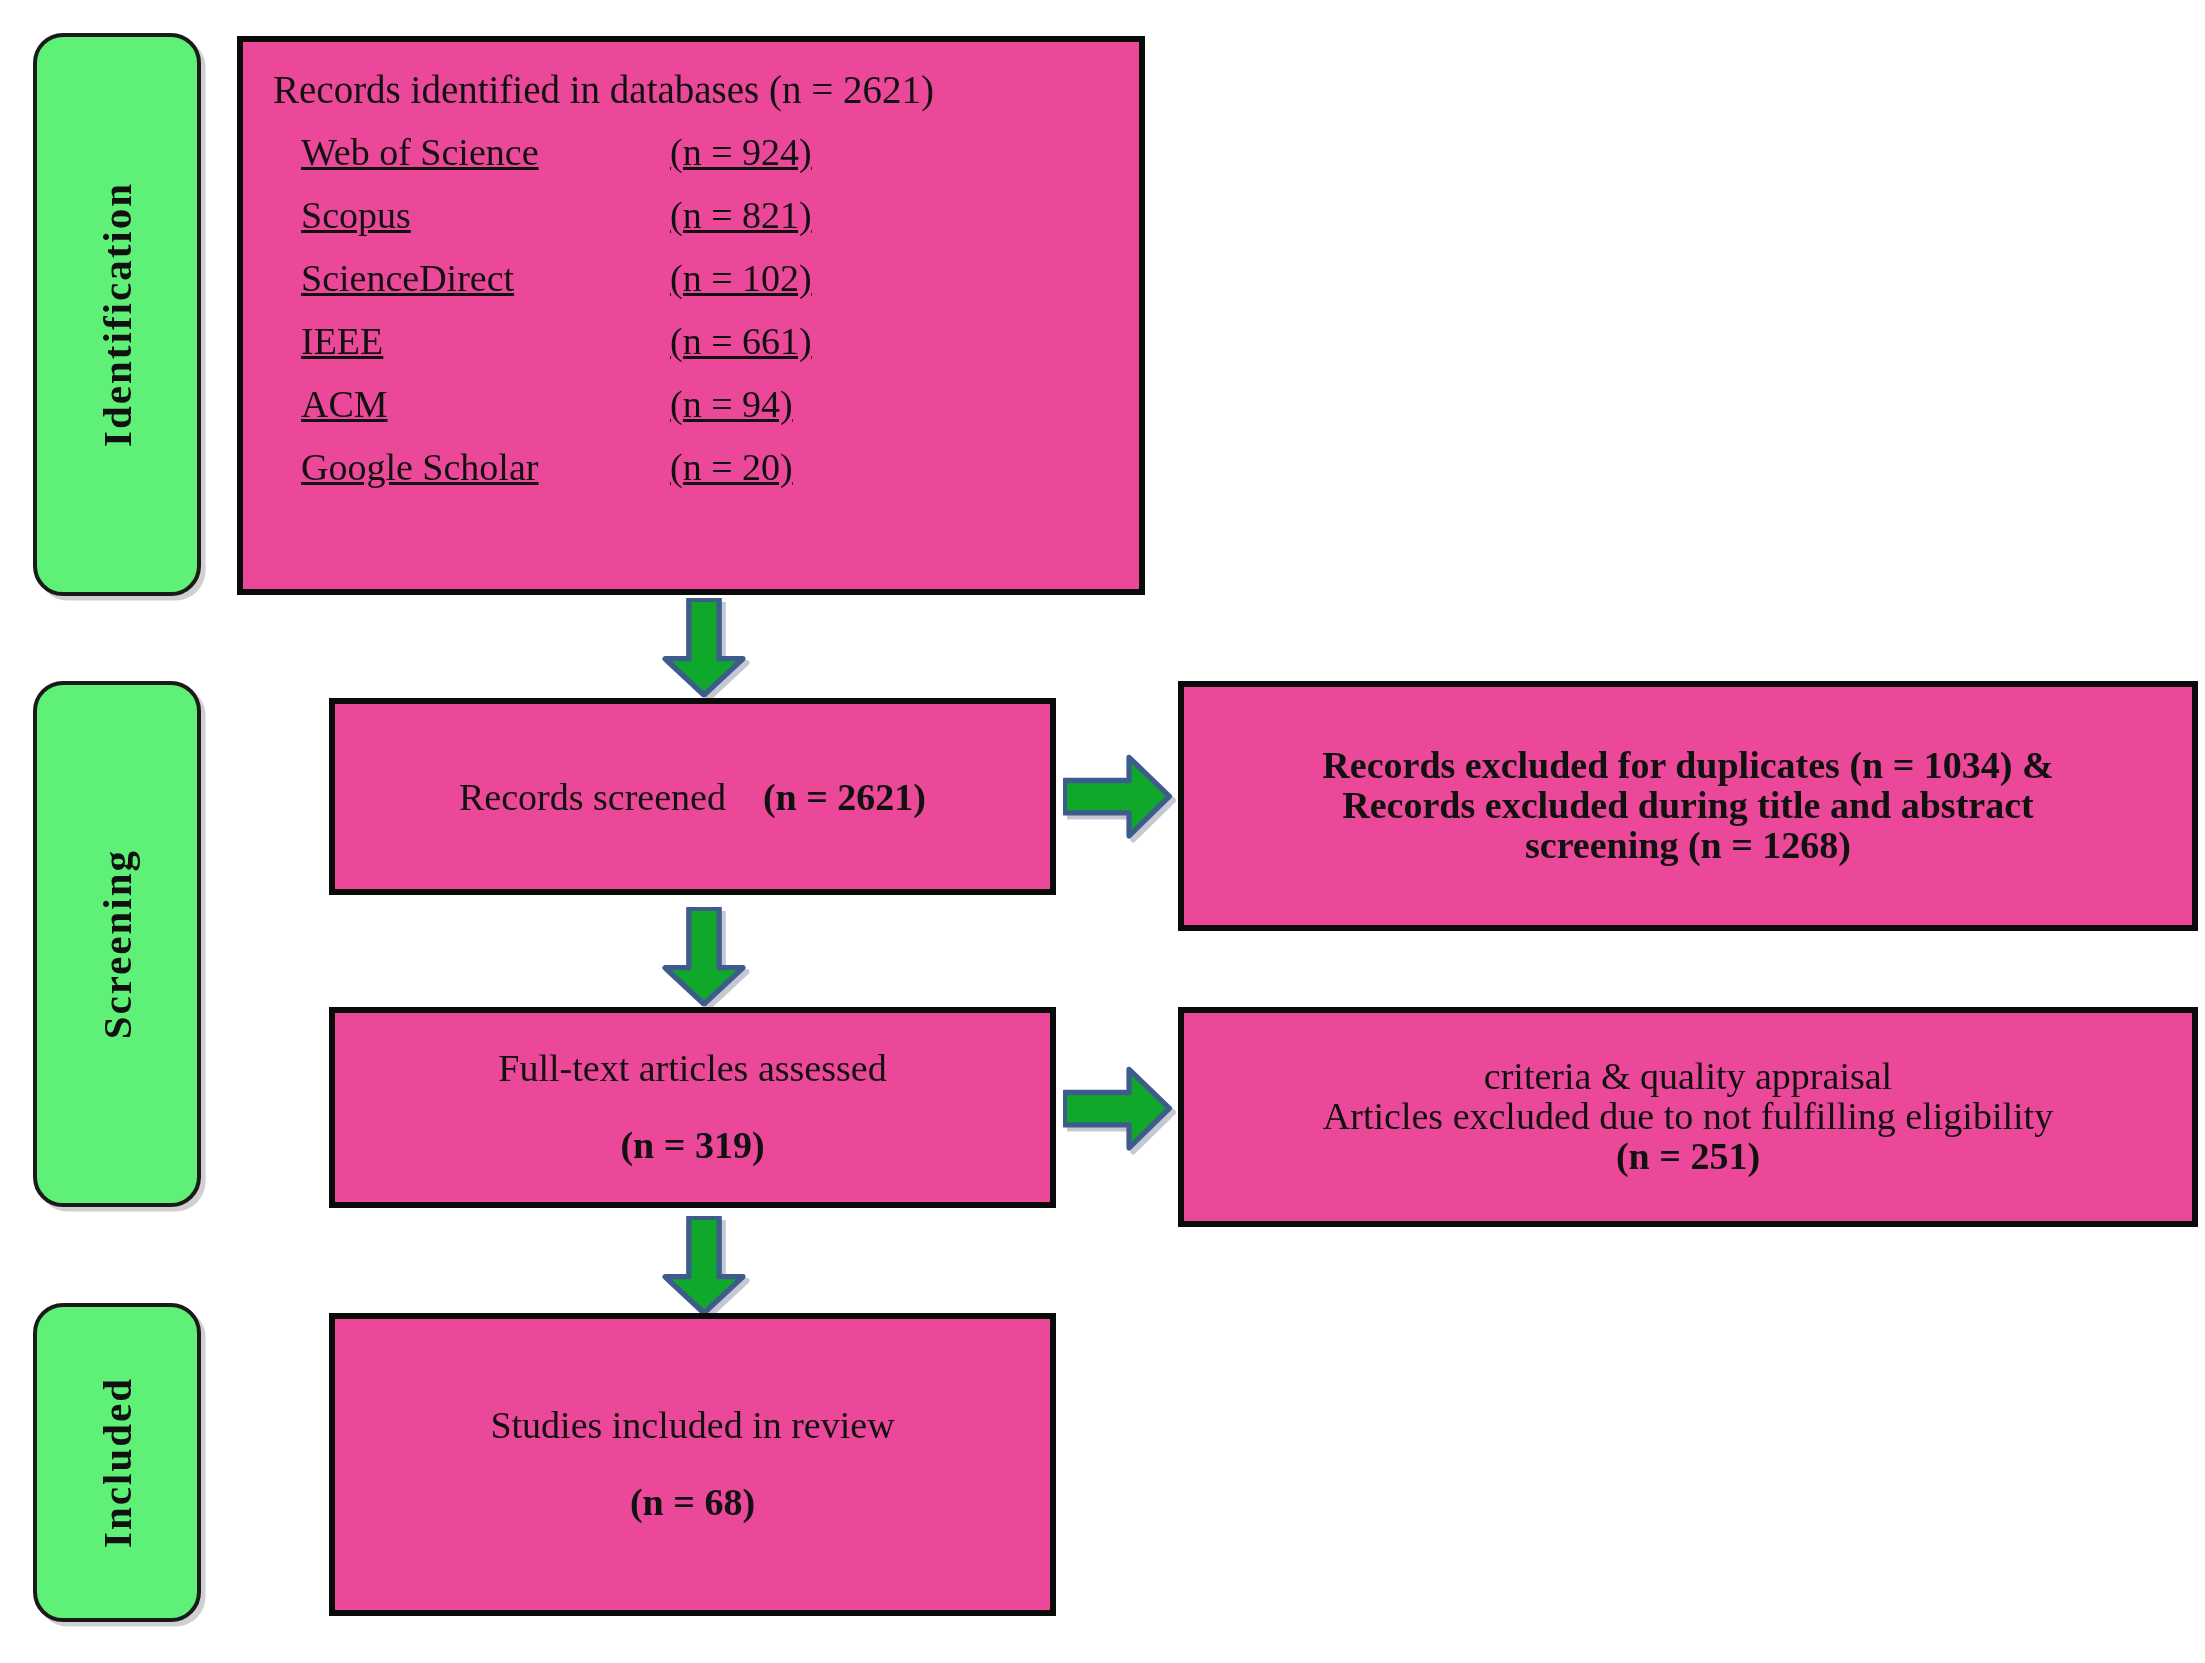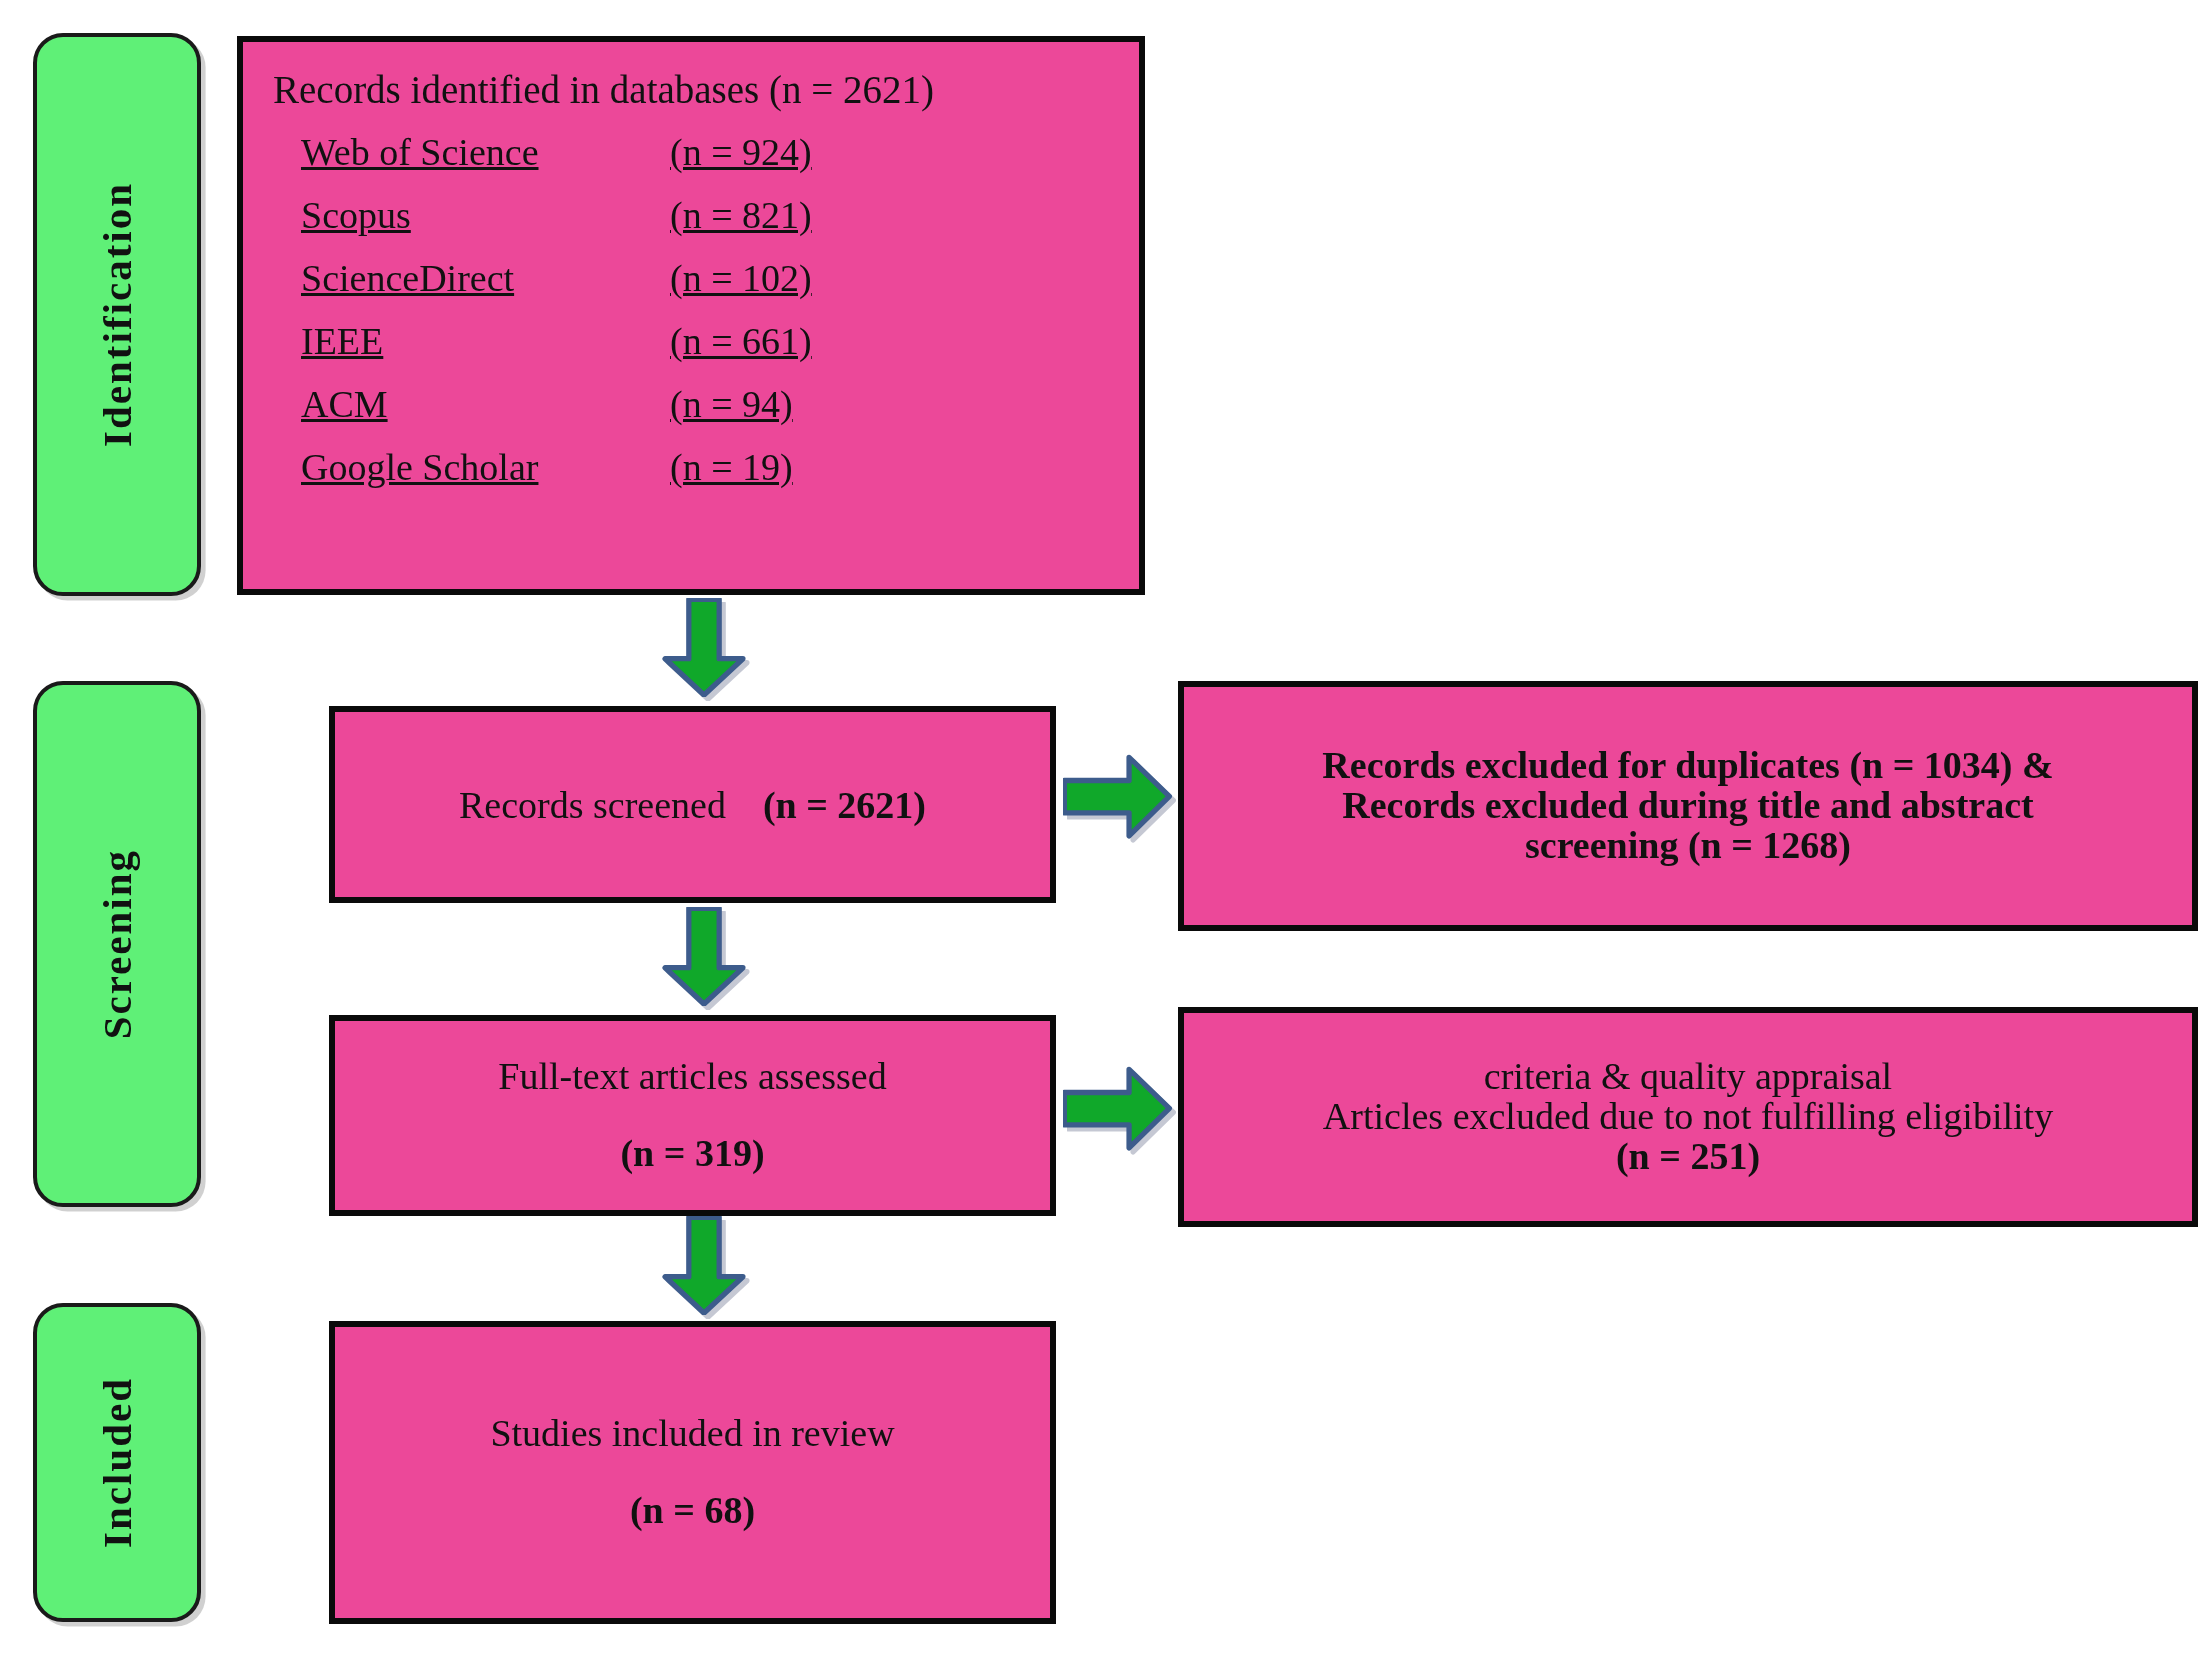--- a/index.html
+++ b/index.html
@@ -82,21 +82,20 @@
   .db-name  { width: 369px; flex: none; white-space: nowrap; }
   .db-count { white-space: nowrap; }
 
   
   .centered-box {
     display: flex;
     flex-direction: column;
     align-items: center;
     justify-content: center;
     text-align: left;
-    margin-top: 8px;
   }
   .centered-box .line {
     font-size: 38px;
     line-height: 1.05;
     white-space: nowrap;
   }
   .centered-box .line + .line { margin-top: 37px; }
   .bold { font-weight: bold; }
 
   
@@ -172,21 +171,21 @@
       <span class="db-count">(n = 661)</span>
     </div>
 
     <div class="db-row">
       <span class="db-name">ACM</span>
       <span class="db-count">(n = 94)</span>
     </div>
 
     <div class="db-row">
       <span class="db-name">Google Scholar</span>
-      <span class="db-count">(n = 19)</span>
+      <span class="db-count">(n = 20)</span>
     </div>
   </div>
 
   <div class="arrow" style="left:661px; top:598px;">
     <svg width="86" height="99" viewBox="0 0 130 150" xmlns="http://www.w3.org/2000/svg">
       <polygon points="42,2 88,2 88,92 124,92 65,147 6,92 42,92" fill="#10A82A" stroke="#3D5C8C" stroke-width="8" stroke-linejoin="round"></polygon>
     </svg>
   </div>
 
   <div class="flow-box centered-box" id="box-screened">

